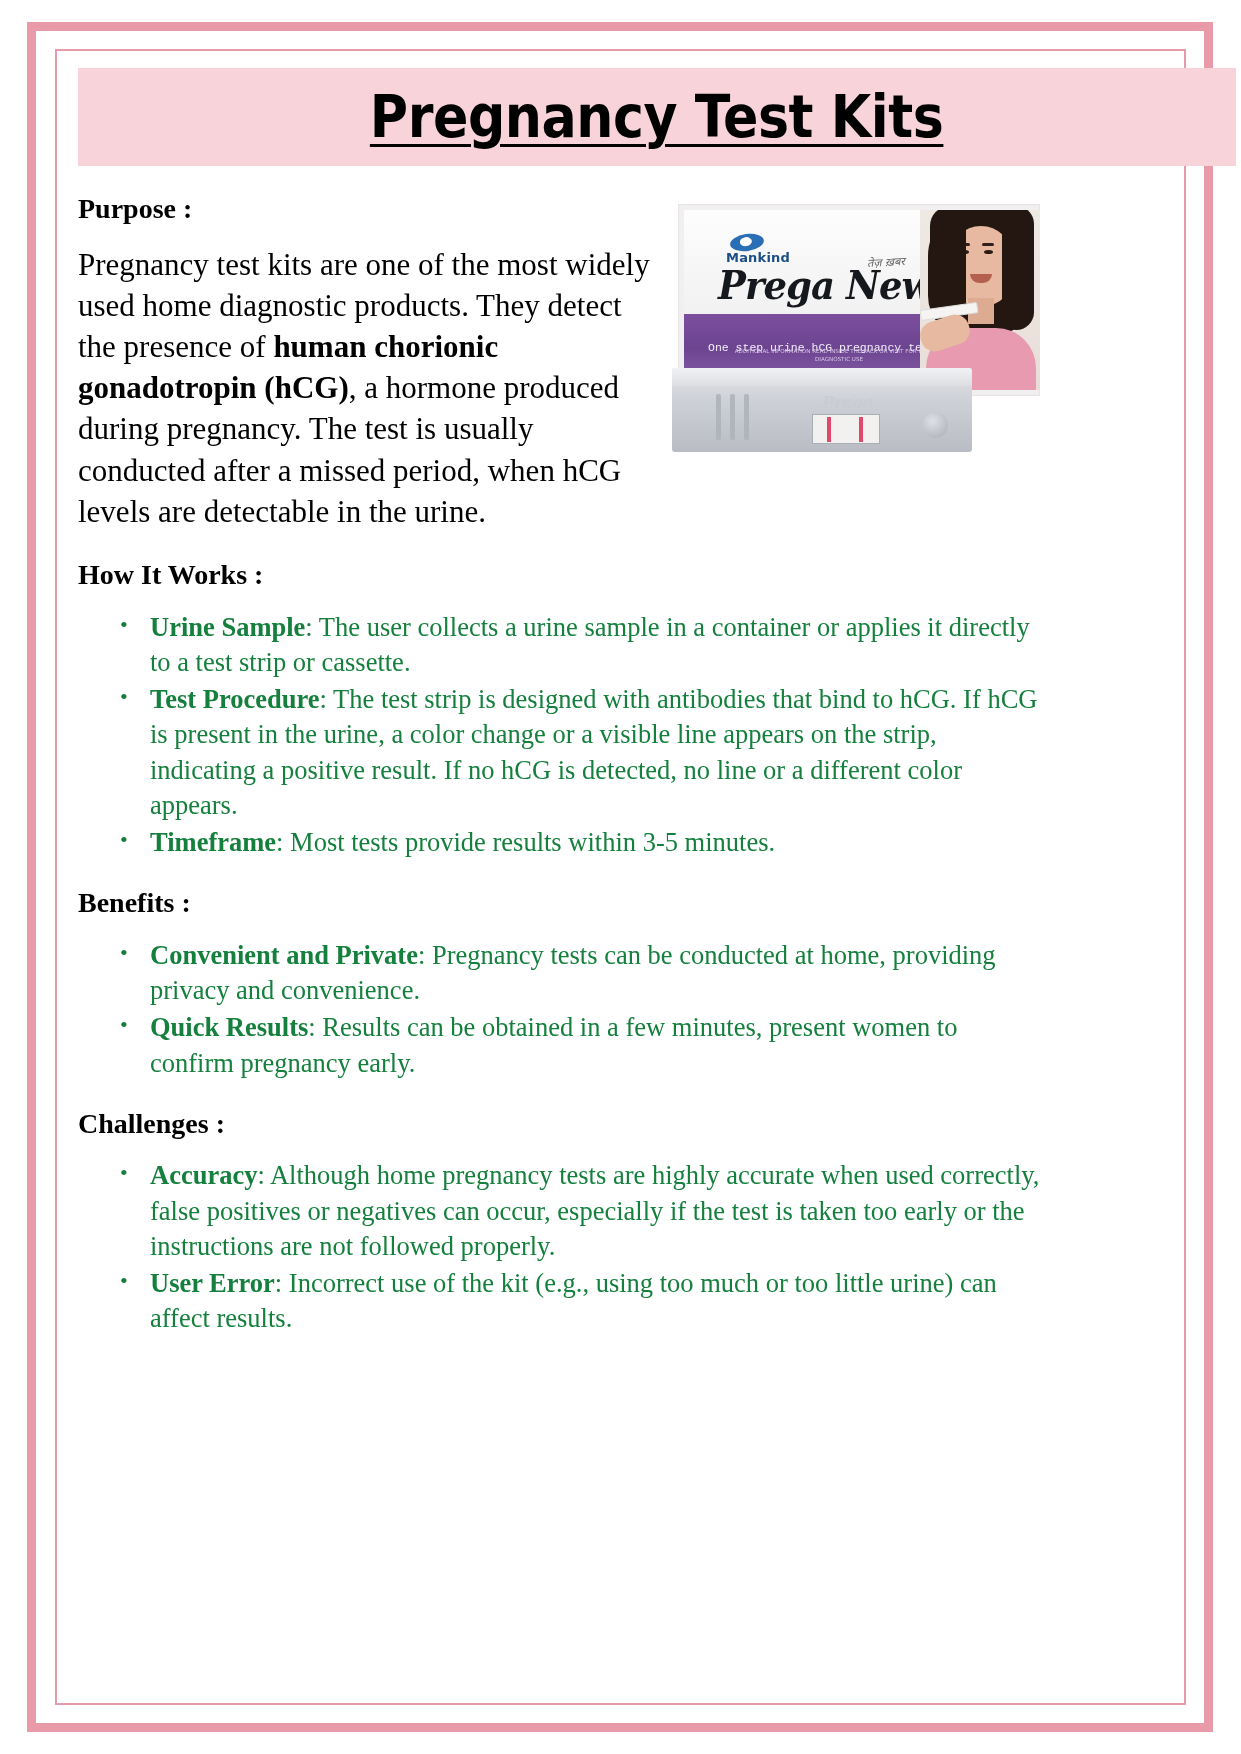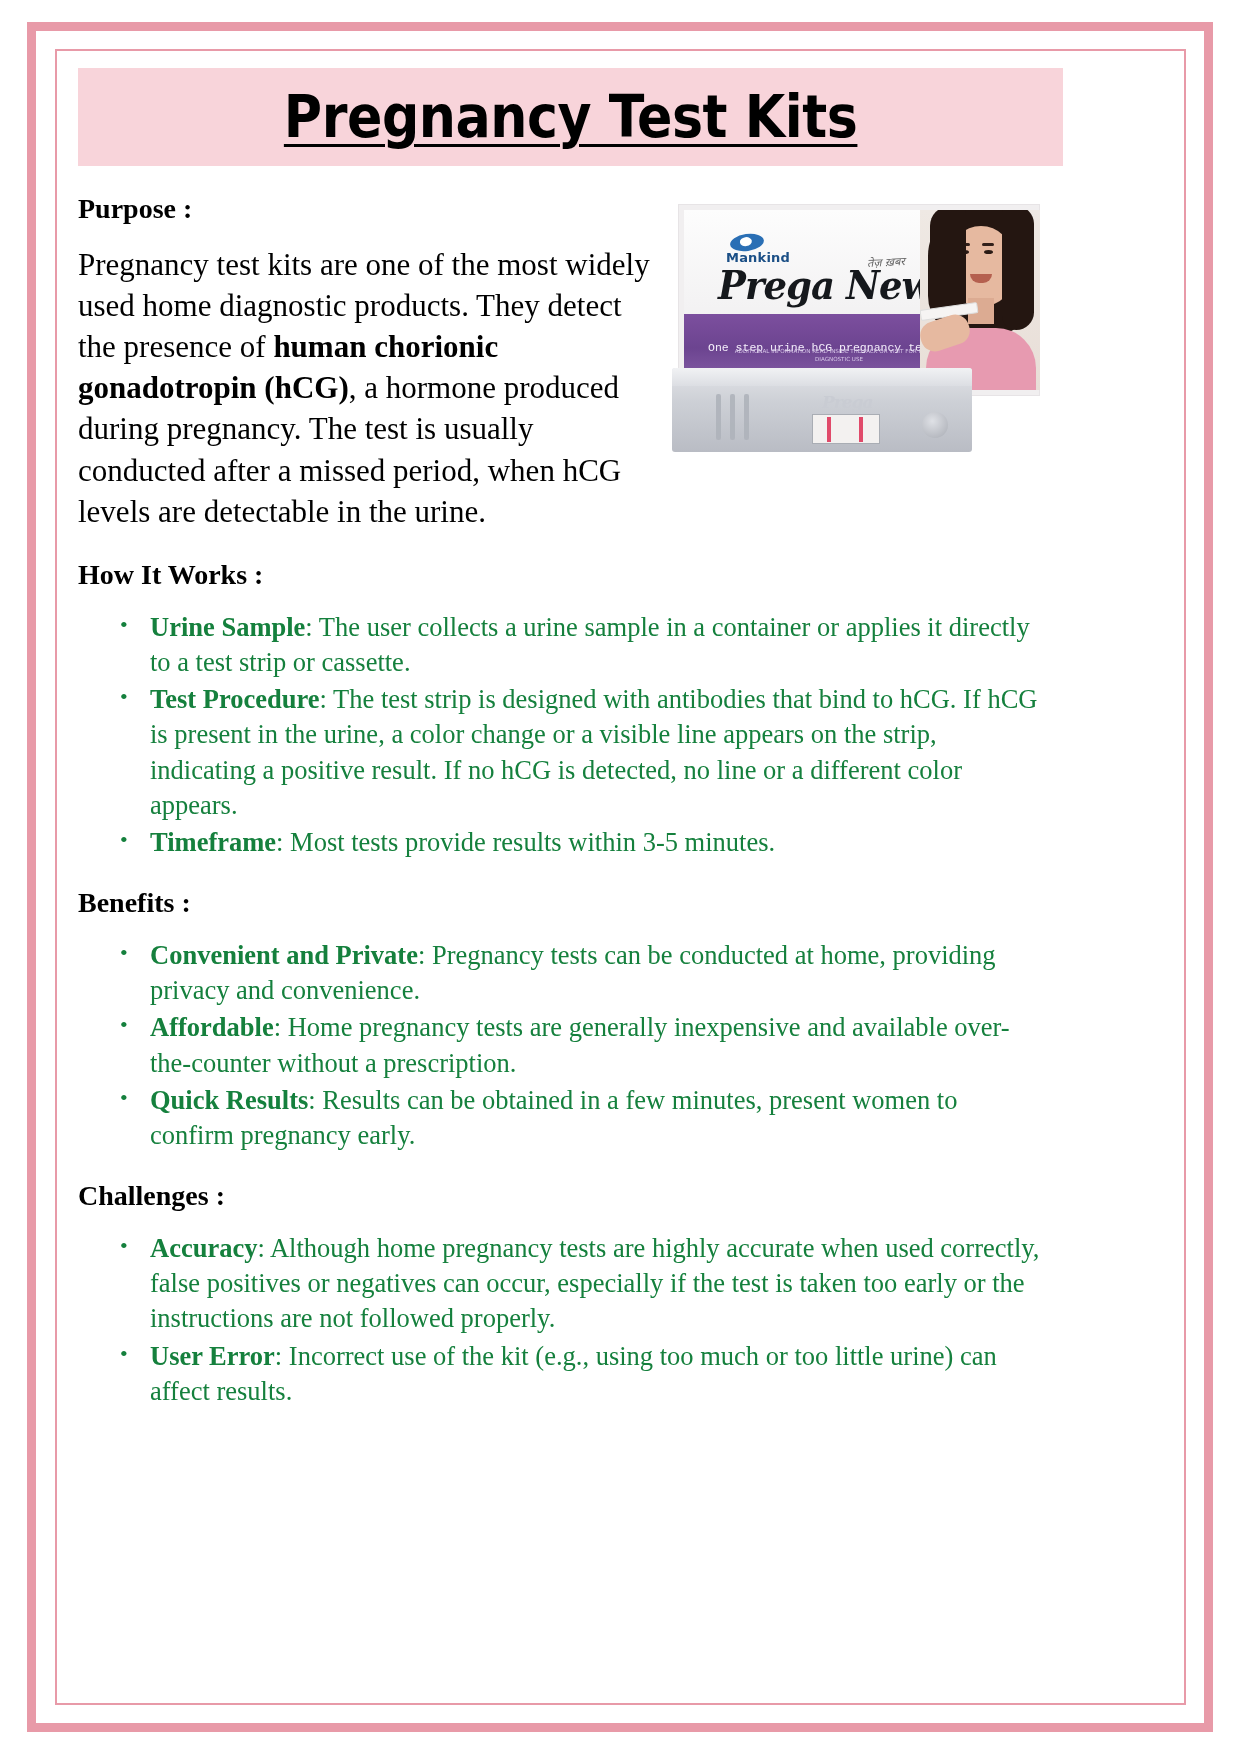--- a/index.html
+++ b/index.html
@@ -46,21 +46,21 @@
   .content {
     position: absolute;
     left: 78px;
     top: 68px;
     width: 962px;
   }
 
   
   .title-banner {
     background: #f8d4da;
-    width: 985px;
+    width: 1158px;
     height: 98px;
     display: flex;
     align-items: center;
     justify-content: center;
     margin: 0 0 10px 0;
   }
   .doc-title {
     font-family: "DejaVu Sans", "Liberation Sans", sans-serif;
     font-weight: bold;
     font-size: 58px;
@@ -489,21 +489,20 @@
     <div class="section-heading">How It Works :</div>
     <ul class="bullets">
       <li><span class="lead">Urine Sample</span><span>: The user collects a urine sample in a container or applies it directly to a test strip or cassette.</span></li>
       <li><span class="lead">Test Procedure</span><span>: The test strip is designed with antibodies that bind to hCG. If hCG is present in the urine, a color change or a visible line appears on the strip, indicating a positive result. If no hCG is detected, no line or a different color appears.</span></li>
       <li><span class="lead">Timeframe</span><span>: Most tests provide results within 3-5 minutes.</span></li>
     </ul>
 
     <div class="section-heading">Benefits :</div>
     <ul class="bullets">
       <li><span class="lead">Convenient and Private</span><span>: Pregnancy tests can be conducted at home, providing privacy and convenience.</span></li>
-      <li><span class="lead">Affordable</span><span>: Home pregnancy tests are generally inexpensive and available over-the-counter without a prescription.</span></li>
       <li><span class="lead">Quick Results</span><span>: Results can be obtained in a few minutes, present women to confirm pregnancy early.</span></li>
     </ul>
 
     <div class="section-heading">Challenges :</div>
     <ul class="bullets">
       <li><span class="lead">Accuracy</span><span>: Although home pregnancy tests are highly accurate when used correctly, false positives or negatives can occur, especially if the test is taken too early or the instructions are not followed properly.</span></li>
       <li><span class="lead">User Error</span><span>: Incorrect use of the kit (e.g., using too much or too little urine) can affect results.</span></li>
     </ul>
 
   </div>

